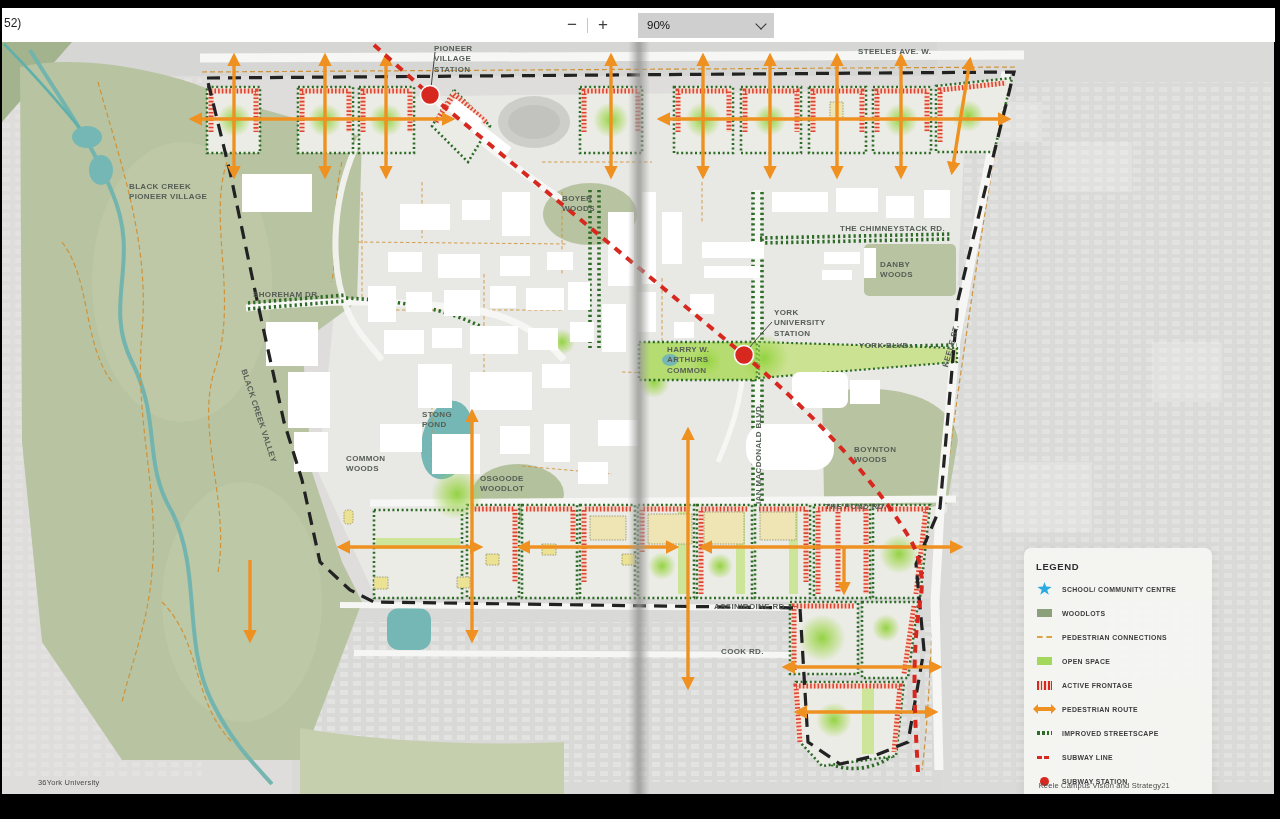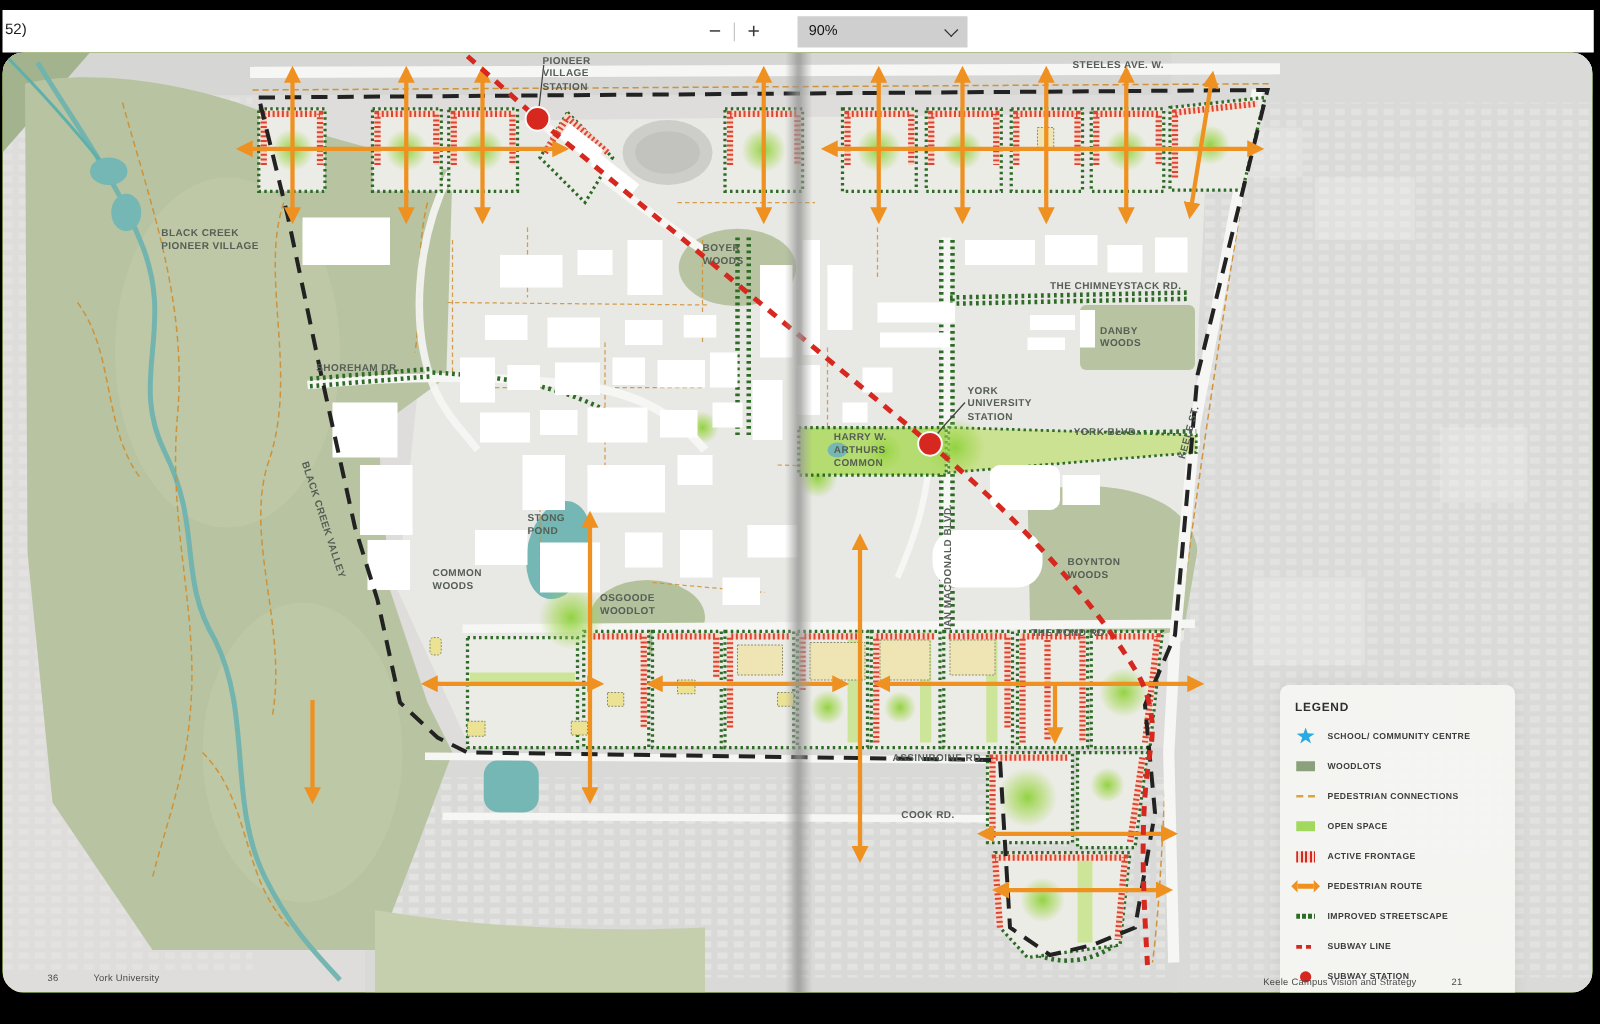--- a/index.html
+++ b/index.html
@@ -10,29 +10,29 @@
   #doc-indicator{position:absolute;left:2px;top:8px;font-size:12px;color:#1d1d1d;}
   #tb-controls{position:absolute;left:558px;top:4px;height:26px;display:flex;align-items:center;}
   .tbtn{width:24px;height:26px;background:none;border:none;font-size:17px;color:#3a3a3a;
     display:flex;align-items:center;justify-content:center;padding:0;}
   .tb-divider{width:1px;height:15px;background:#c6c6c6;margin:0 3px;}
   #zoom-select{margin-left:23px;width:118px;height:25px;background:#cfcfcf;display:flex;
     align-items:center;justify-content:space-between;padding:0 9px;font-size:11.5px;color:#111;}
   #zoom-select .chev{width:7px;height:7px;border-right:1.6px solid #333;border-bottom:1.6px solid #333;
     transform:rotate(45deg);margin-top:-3px;}
   
-  #content{position:absolute;top:42px;left:2px;width:1272px;height:752px;background:#bef264;overflow:hidden;border-radius:17px;}
+  #content{position:absolute;top:42px;left:2px;width:1272px;height:752px;background:#eab308;overflow:hidden;}
   #map{position:absolute;left:0;top:0;}
   .mlabel{position:absolute;font-size:8px;font-weight:bold;letter-spacing:.35px;color:#565e56;
     white-space:pre-line;line-height:1.3;}
   .mlabel.center{text-align:left;}
   .mlabel.rot-keele{transform:rotate(-75deg);transform-origin:left center;}
   .mlabel.rot-bcv{transform:rotate(72deg);transform-origin:left top;}
   .mlabel.rot-ian{transform:rotate(-90deg);transform-origin:left top;}
-  .fnote{position:absolute;font-size:7.5px;color:#4a4a4a;letter-spacing:.2px;display:flex;gap:28px;}
+  .fnote{position:absolute;font-size:7.5px;color:#4a4a4a;letter-spacing:.2px;display:flex;gap:0;}
   
   #legend{position:absolute;left:1022px;top:506px;width:164px;background:rgba(246,246,244,.9);
     border-radius:7px;padding:13px 12px 15px;box-shadow:0 2px 12px rgba(0,0,0,.08);}
   #legend .title{font-size:9.5px;font-weight:bold;color:#2e2e2e;letter-spacing:.6px;margin-bottom:3px;}
   .litem{display:flex;align-items:center;gap:9px;margin-top:10px;}
   .litem .lab{font-size:6.9px;color:#3c3c3c;letter-spacing:.35px;font-weight:bold;}
   .sw{flex:0 0 17px;height:14px;display:flex;align-items:center;justify-content:center;}
   .sw-star{width:15px;height:14px;}
   .sw-star i{display:block;width:15px;height:14px;background:#29abe2;
     clip-path:polygon(50% 0,61% 33%,98% 35%,68% 57%,79% 91%,50% 70%,21% 91%,32% 57%,2% 35%,39% 33%);}

